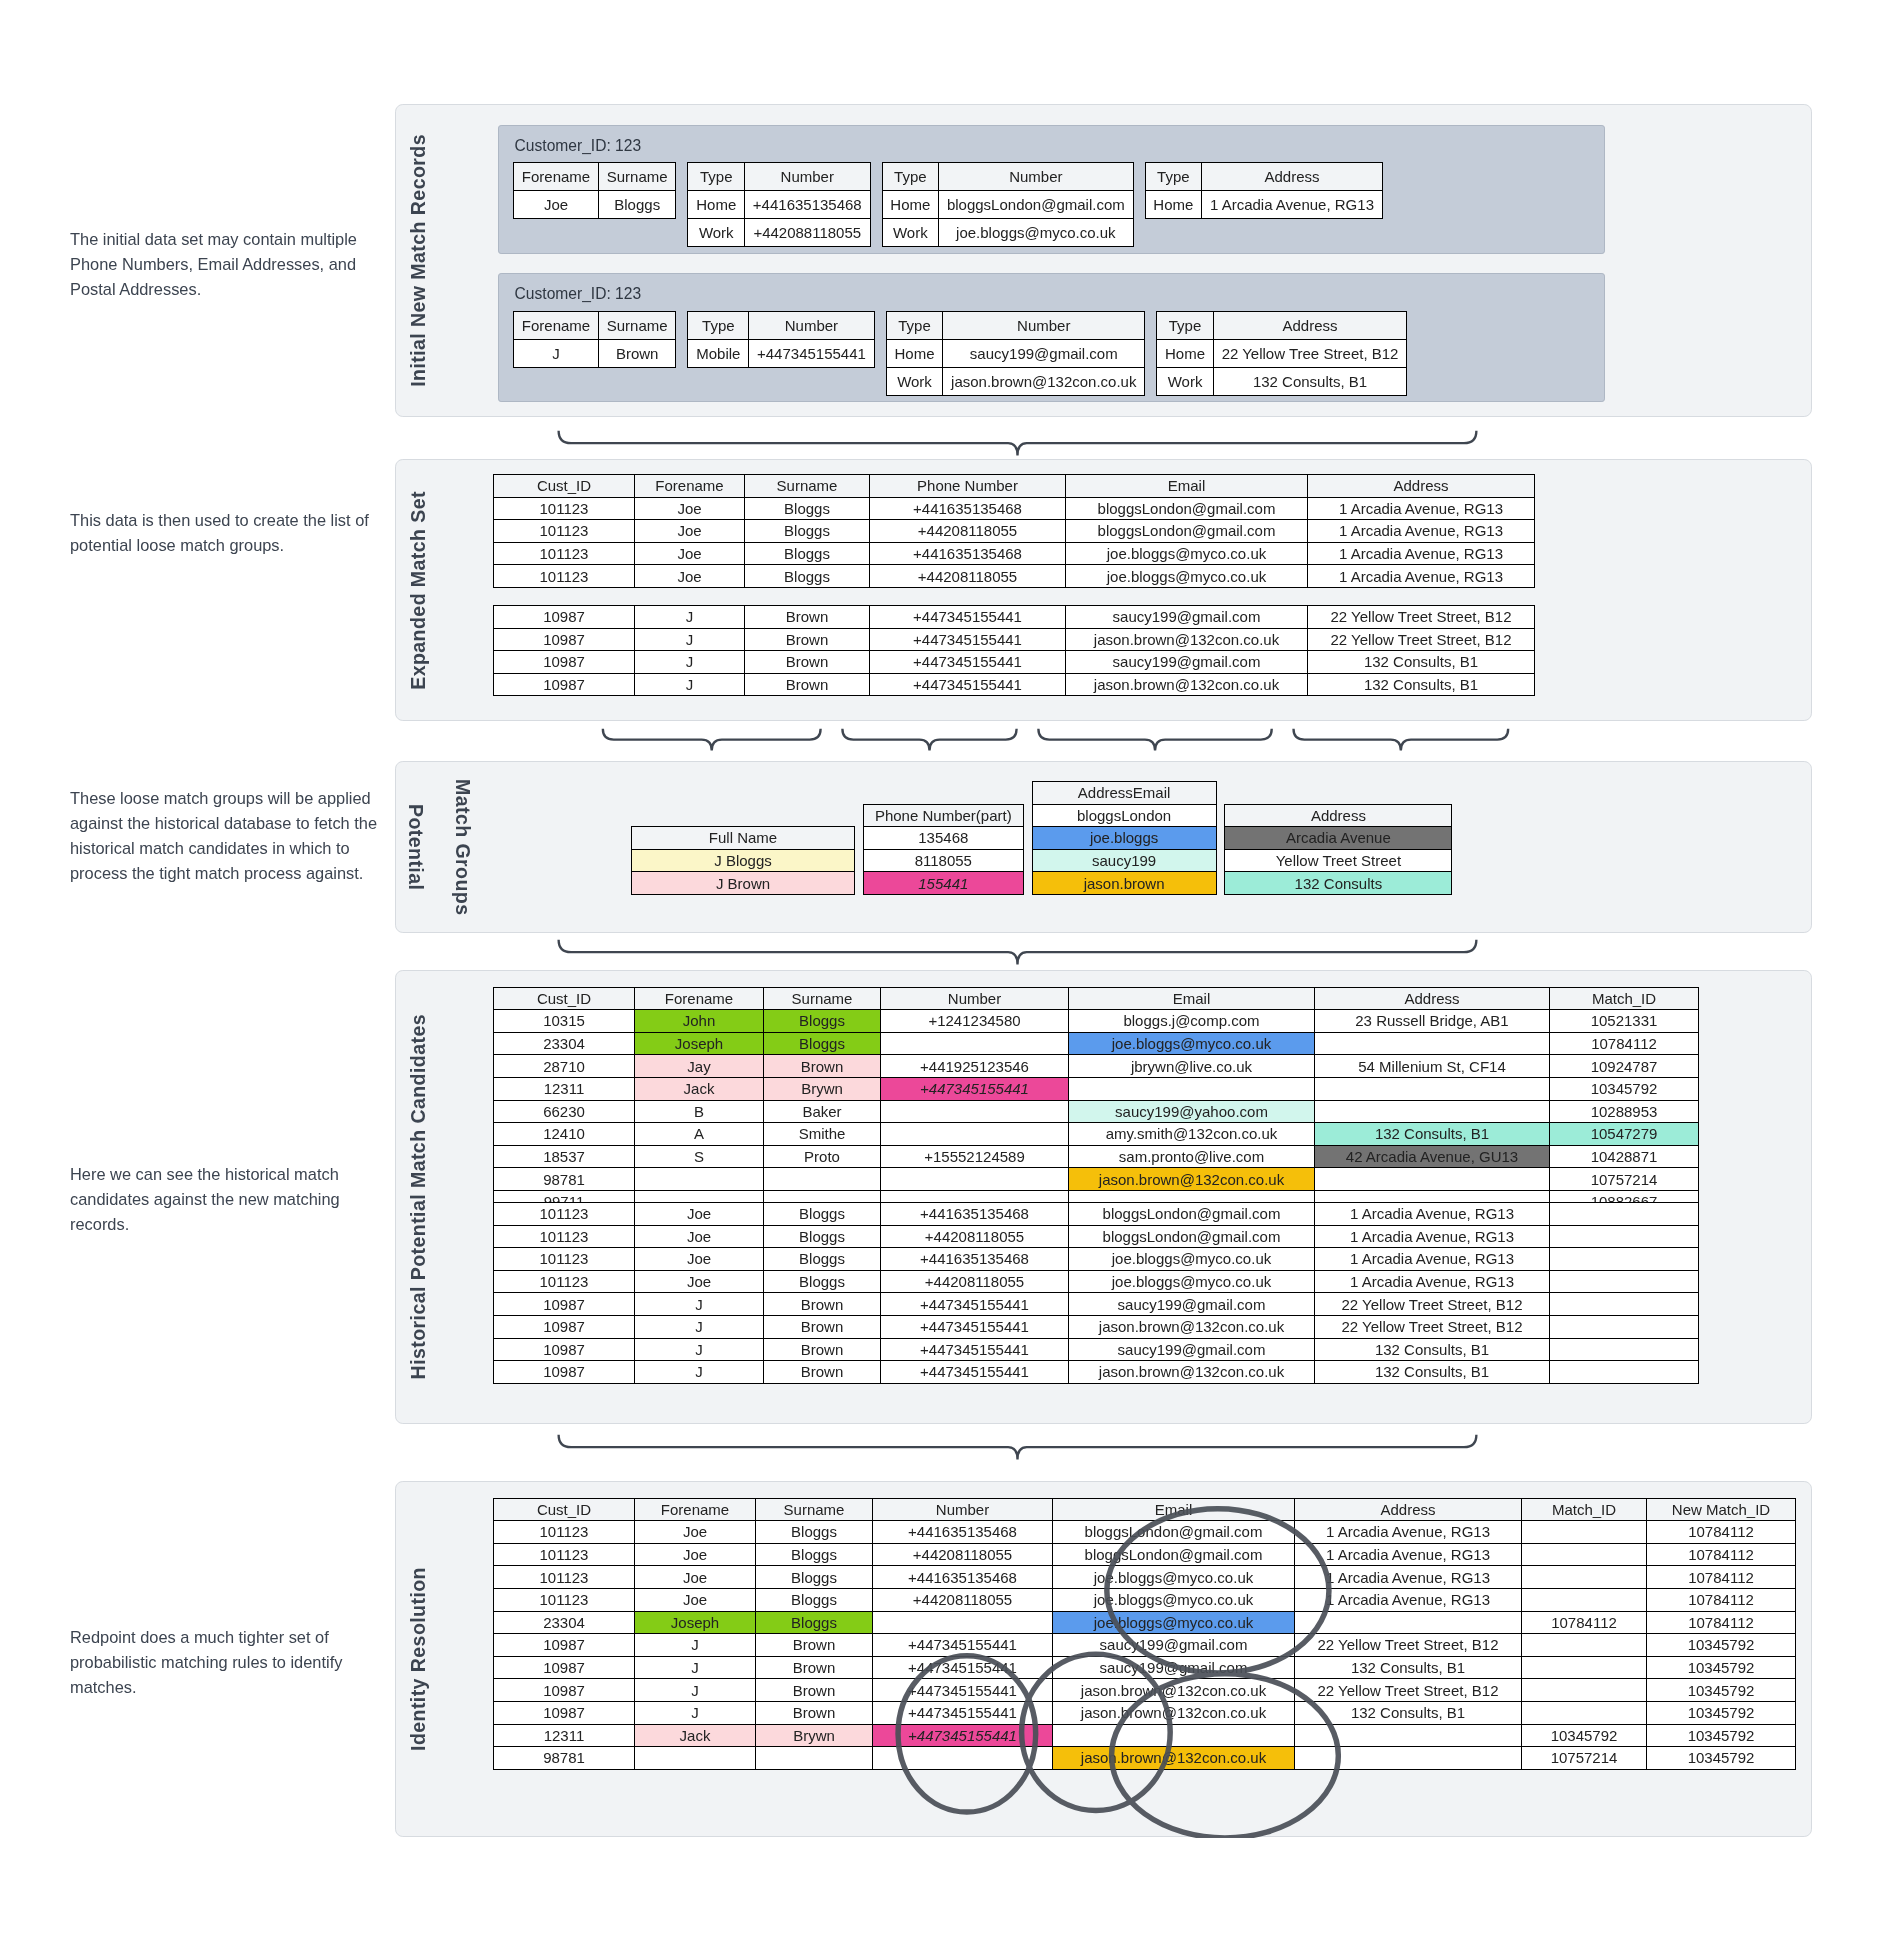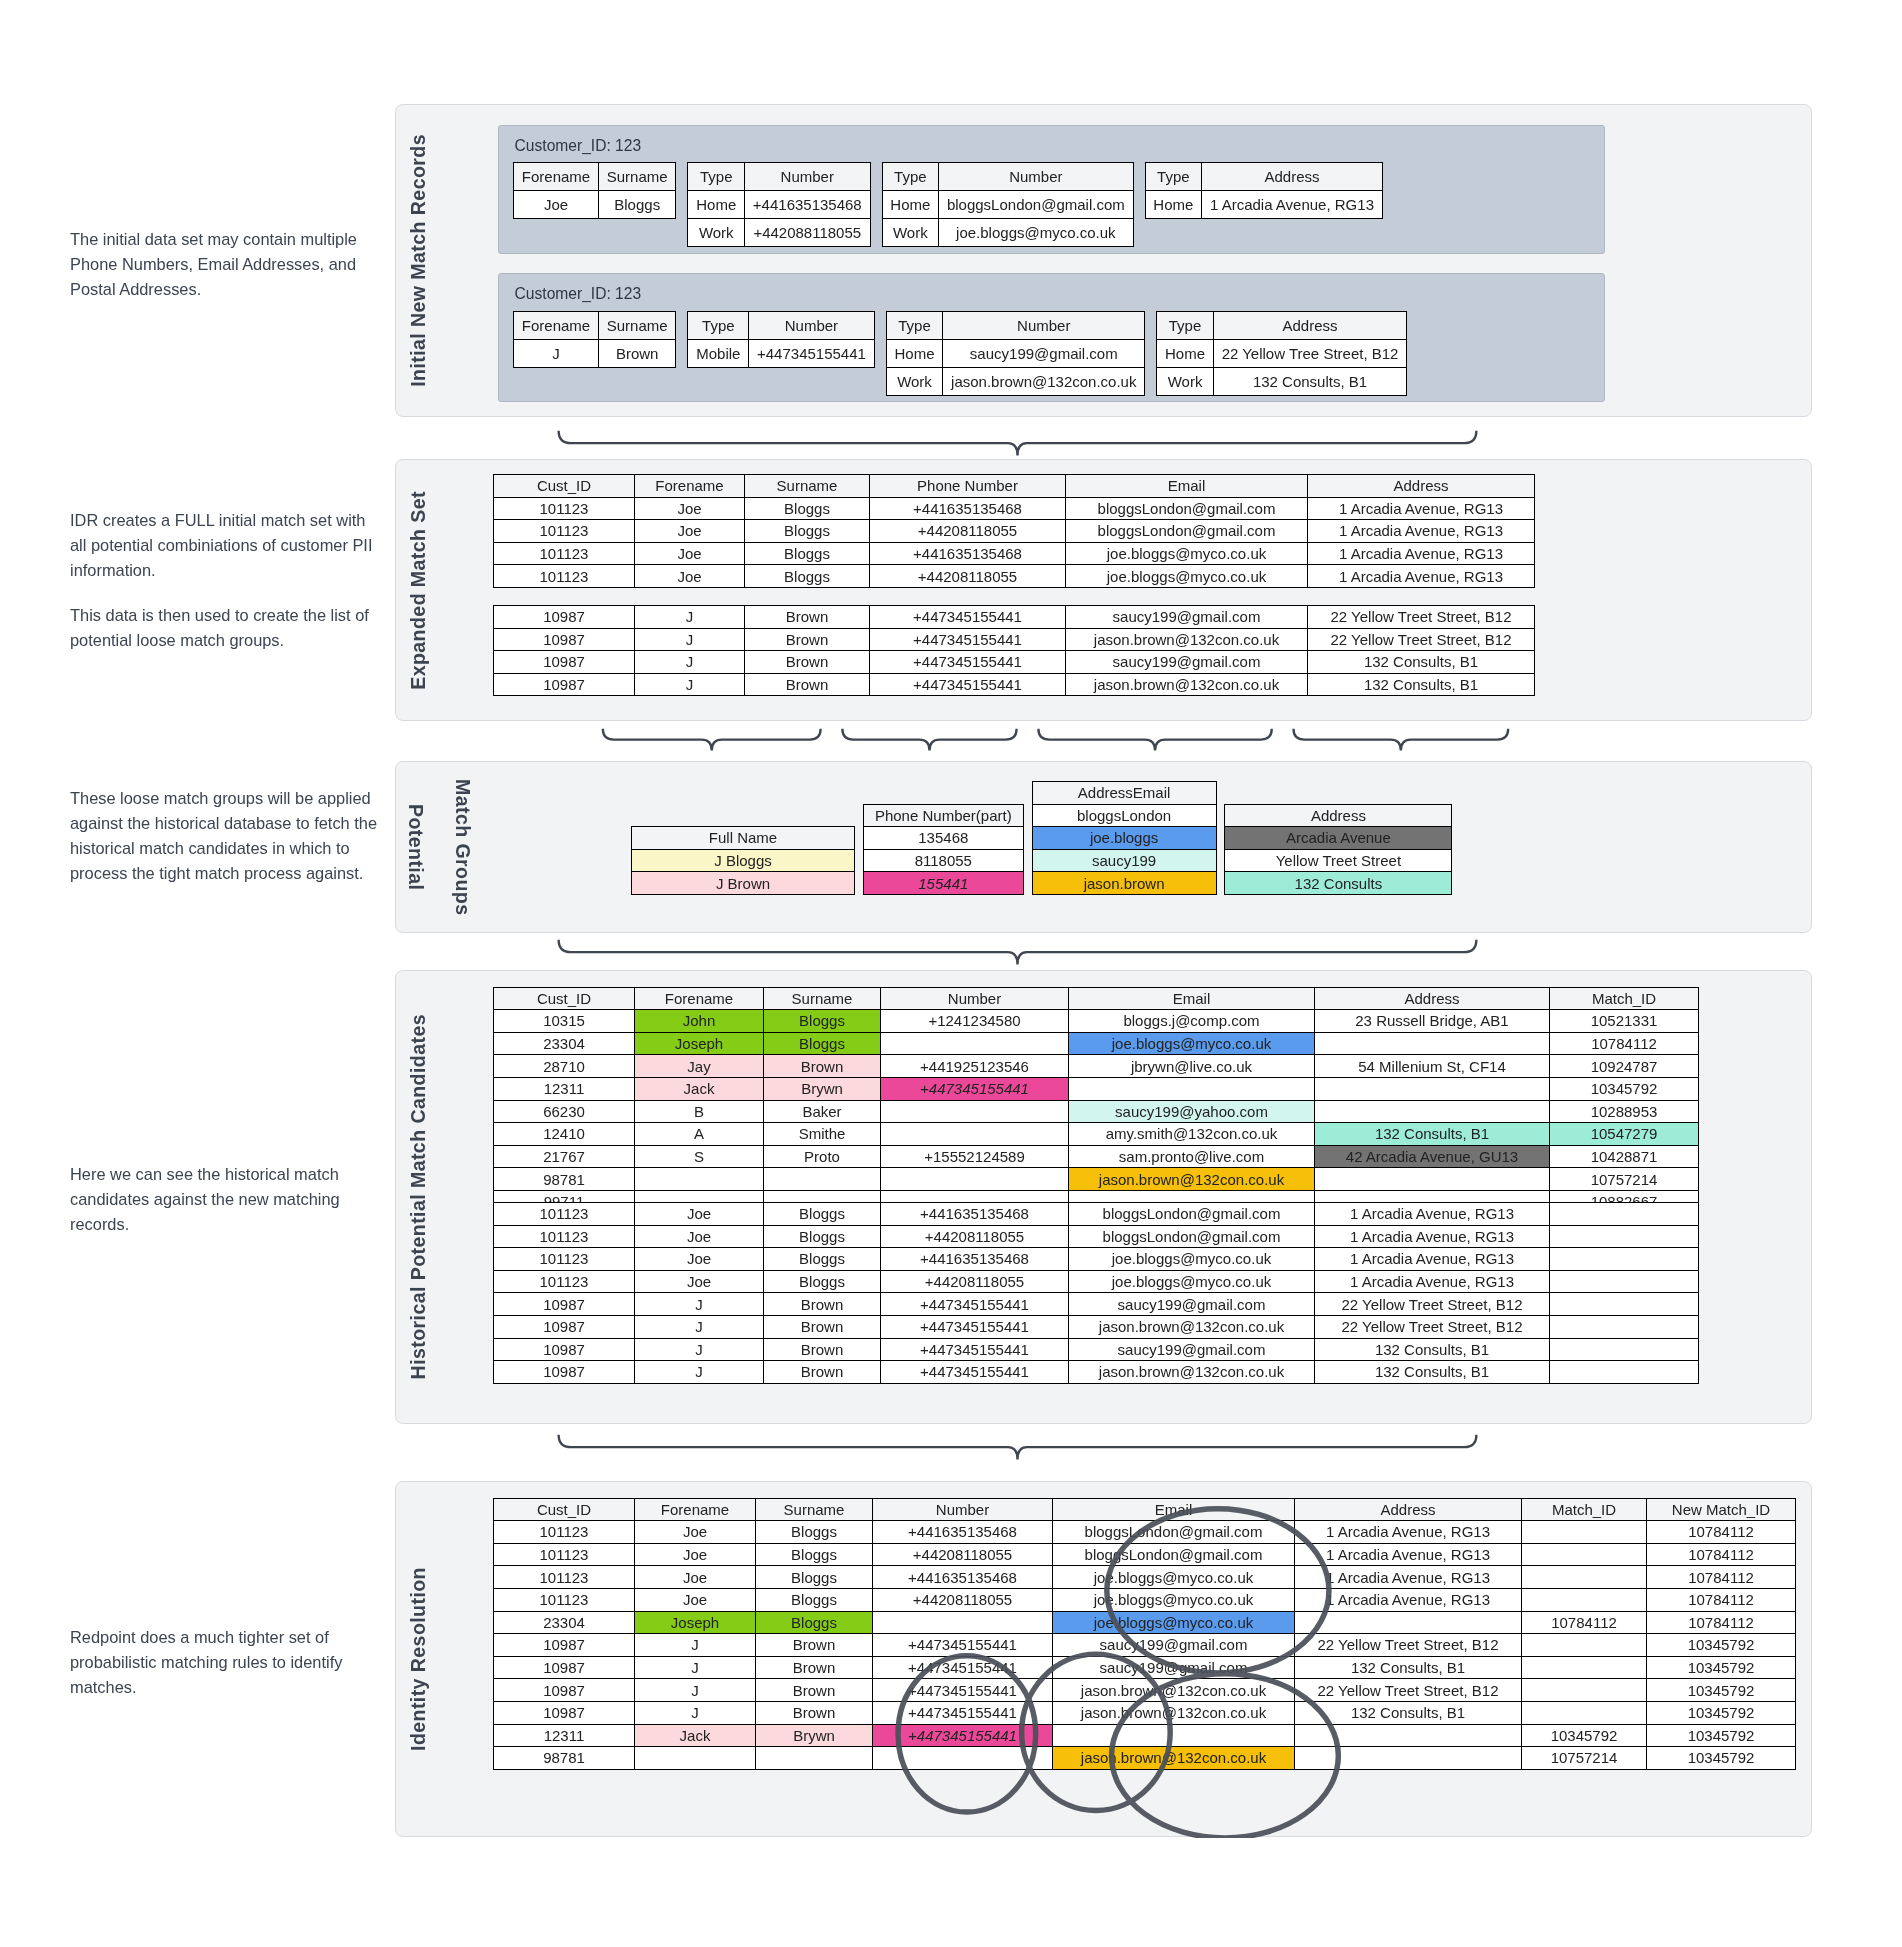--- a/index.html
+++ b/index.html
@@ -46,21 +46,20 @@
 </style>
 </head>
 <body>
 
 <div class="page">
 
   <div class="note" style="left:70px;top:227px;">
     <p>The initial data set may contain multiple Phone Numbers, Email Addresses, and Postal Addresses.</p>
   </div>
   <div class="note" style="left:70px;top:508px;">
-    <p>IDR creates a FULL initial match set with all potential combiniations of customer PII information.</p>
     <p>This data is then used to create the list of potential loose match groups.</p>
   </div>
   <div class="note" style="left:70px;top:786px;">
     <p>These loose match groups will be applied against the historical database to fetch the historical match candidates in which to process the tight match process against.</p>
   </div>
   <div class="note" style="left:70px;top:1625px;">
     <p>Redpoint does a much tighter set of probabilistic matching rules to identify matches.</p>
   </div>
   <div class="note" style="left:70px;top:1162px;">
     <p>Here we can see the historical match candidates against the new matching records.</p>
@@ -441,21 +440,21 @@
       <tr>
             <td>12410</td>
             <td>A</td>
             <td>Smithe</td>
             <td></td>
             <td>amy.smith@132con.co.uk</td>
             <td class="hl-teal">132 Consults, B1</td>
             <td class="hl-teal">10547279</td>
           </tr>
       <tr>
-            <td>21767</td>
+            <td>18537</td>
             <td>S</td>
             <td>Proto</td>
             <td>+15552124589</td>
             <td>sam.pronto@live.com</td>
             <td class="hl-orange">42 Arcadia Avenue, GU13</td>
             <td>10428871</td>
           </tr>
       <tr>
             <td>98781</td>
             <td></td>

